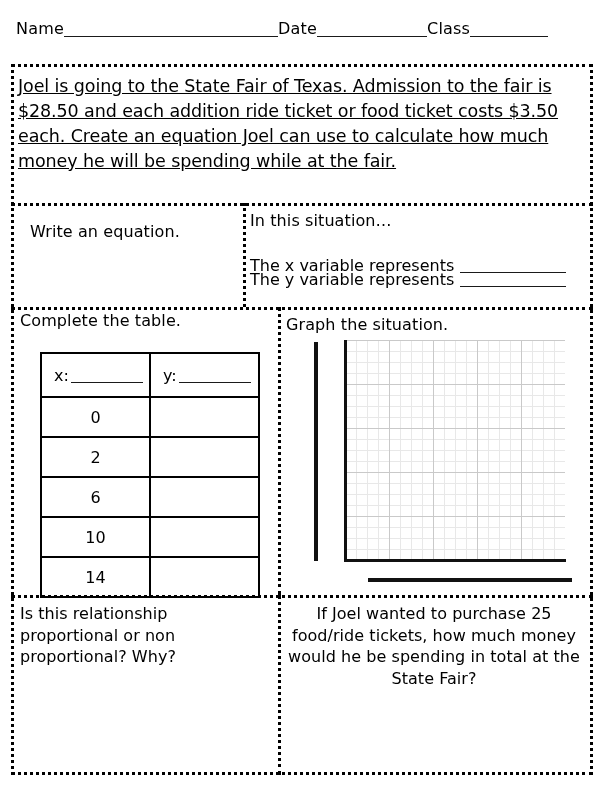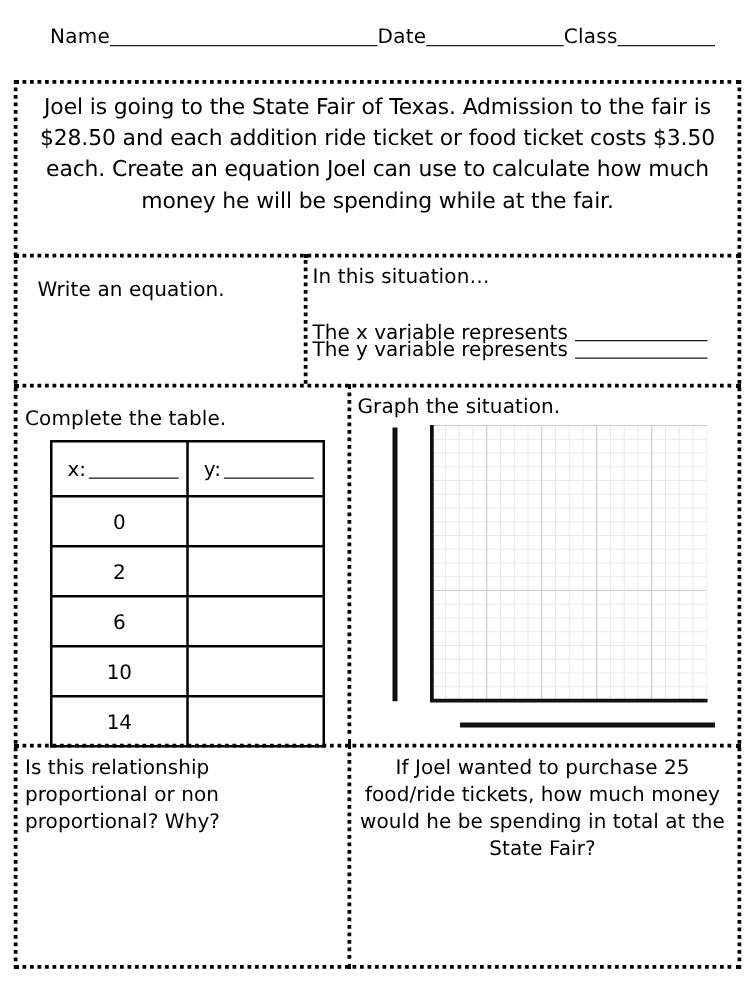--- a/index.html
+++ b/index.html
@@ -17,21 +17,21 @@
   .page {
     position: relative;
     width: 604px;
     height: 787px;
     background: #ffffff;
   }
 
   
   .header-row {
     position: absolute;
-    left: 40px;
+    left: 16px;
     top: 14px;
     width: 552px;
     height: 24px;
     display: flex;
     align-items: flex-end;
     font-size: 16px;
     letter-spacing: 0.2px;
   }
   .hdr-label {
     white-space: nowrap;
@@ -97,34 +97,34 @@
   .vdiv.v3 { left: 278px; top: 595px;  height: 180px; }
 
   
   .problem {
     position: absolute;
     left: 18px;
     top: 74px;
     width: 568px;
     font-size: 17.5px;
     line-height: 1.42;
-    text-align: center;
     letter-spacing: -0.1px;
+    text-decoration: underline;
   }
 
   
   .cell-head {
     position: absolute;
     font-size: 16px;
     letter-spacing: 0.1px;
     line-height: 1.35;
   }
   .write-eq   { left: 30px;  top: 221px; }
   .situation  { left: 250px; top: 210px; }
-  .complete   { left: 20px;  top: 324px; }
+  .complete   { left: 20px;  top: 310px; }
   .graph-head { left: 286px; top: 314px; }
 
   .var-line-row {
     position: absolute;
     left: 250px;
     display: flex;
     align-items: flex-end;
     font-size: 16px;
     white-space: nowrap;
   }

